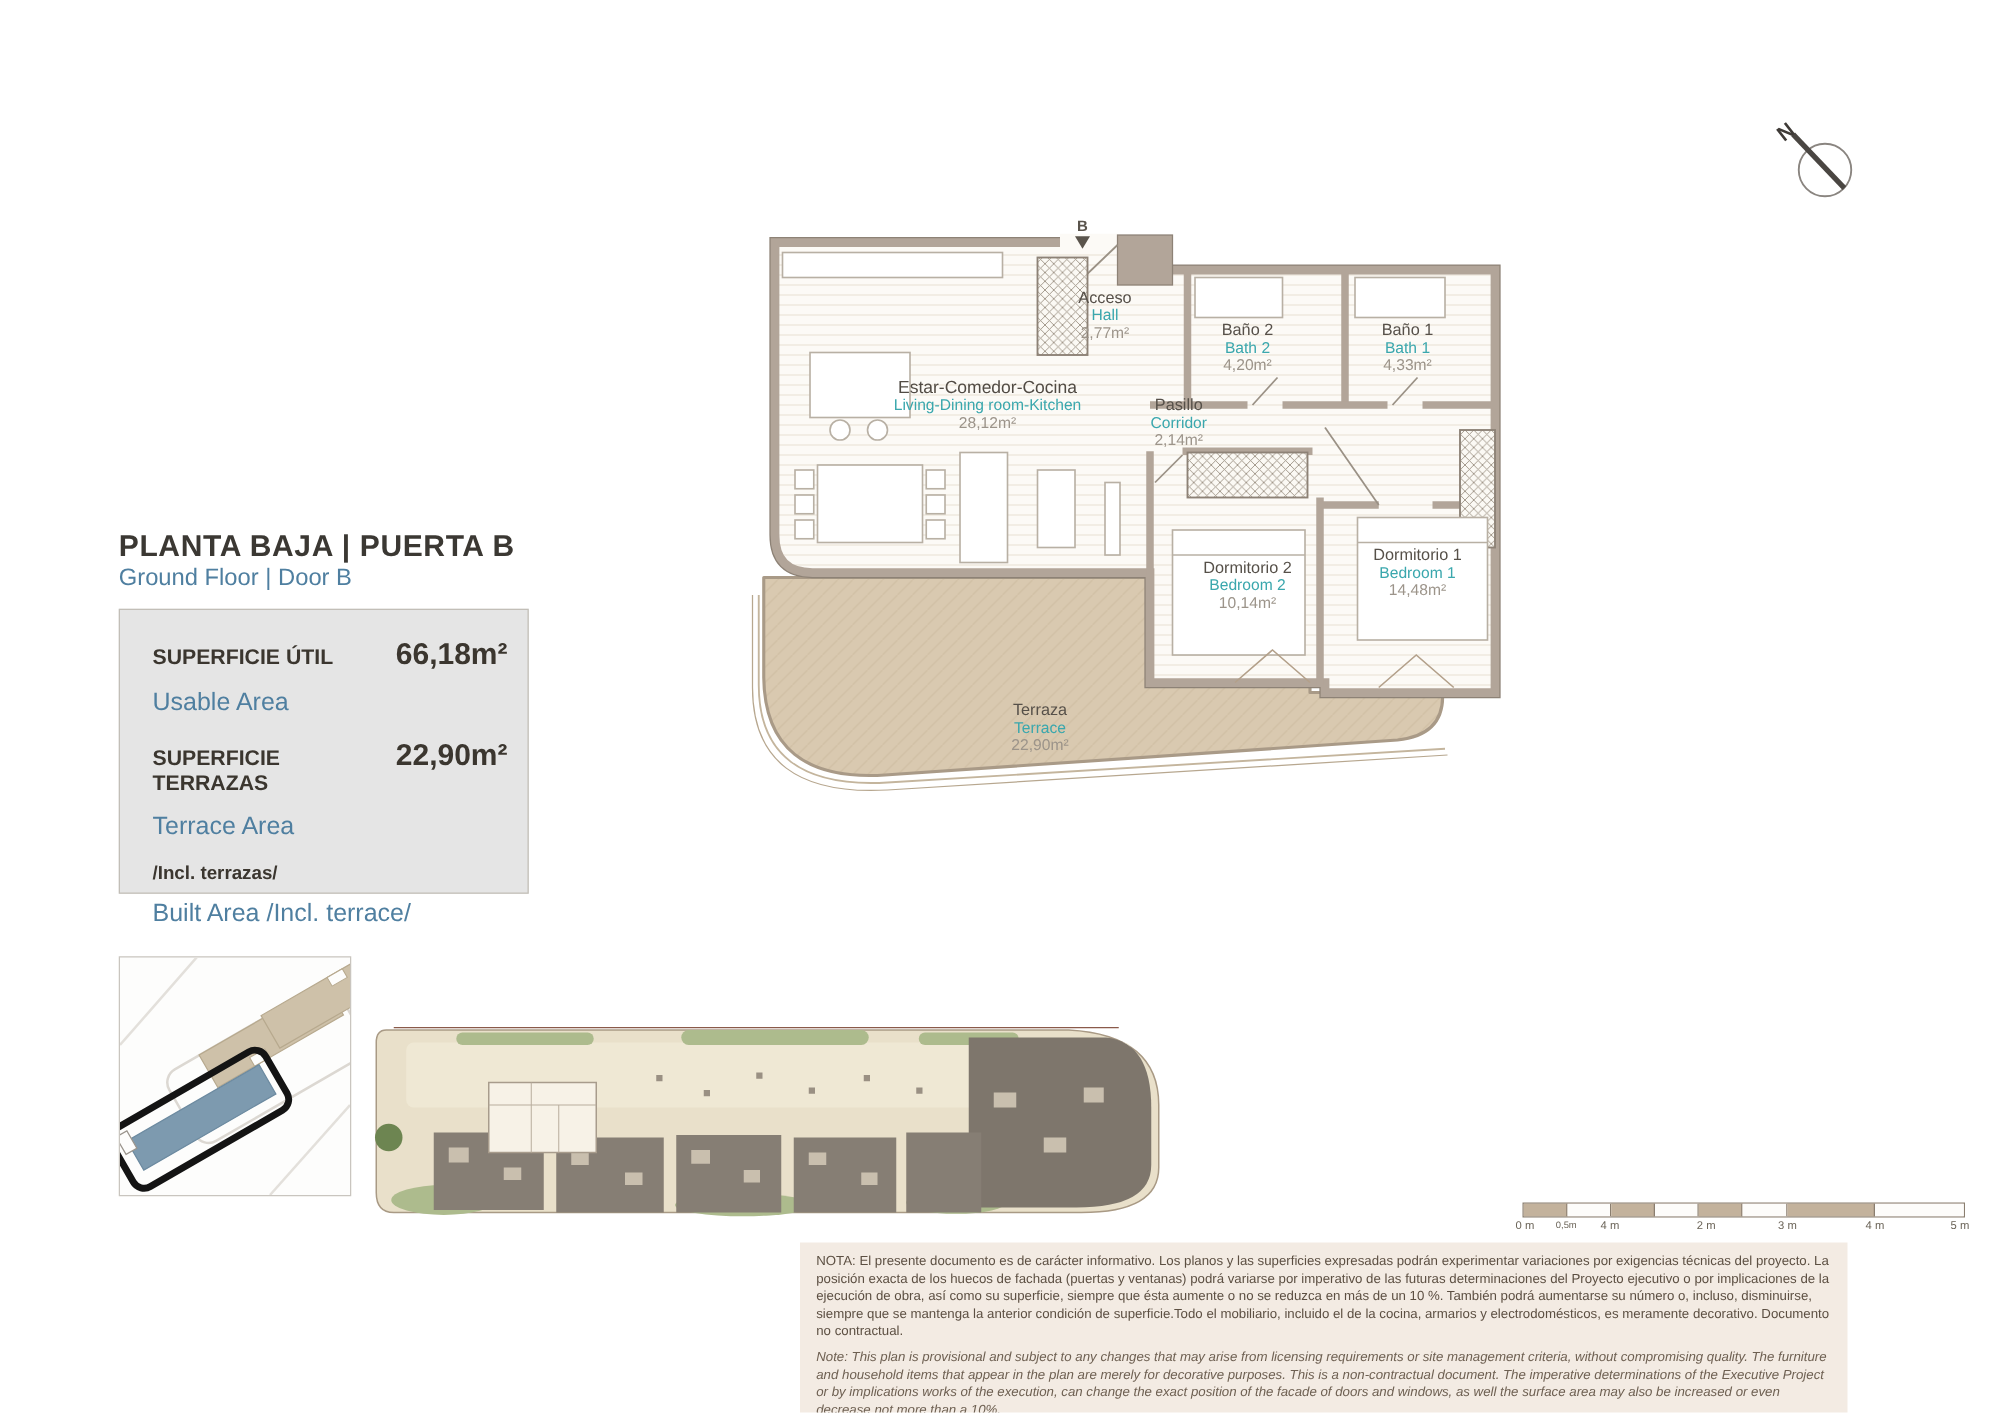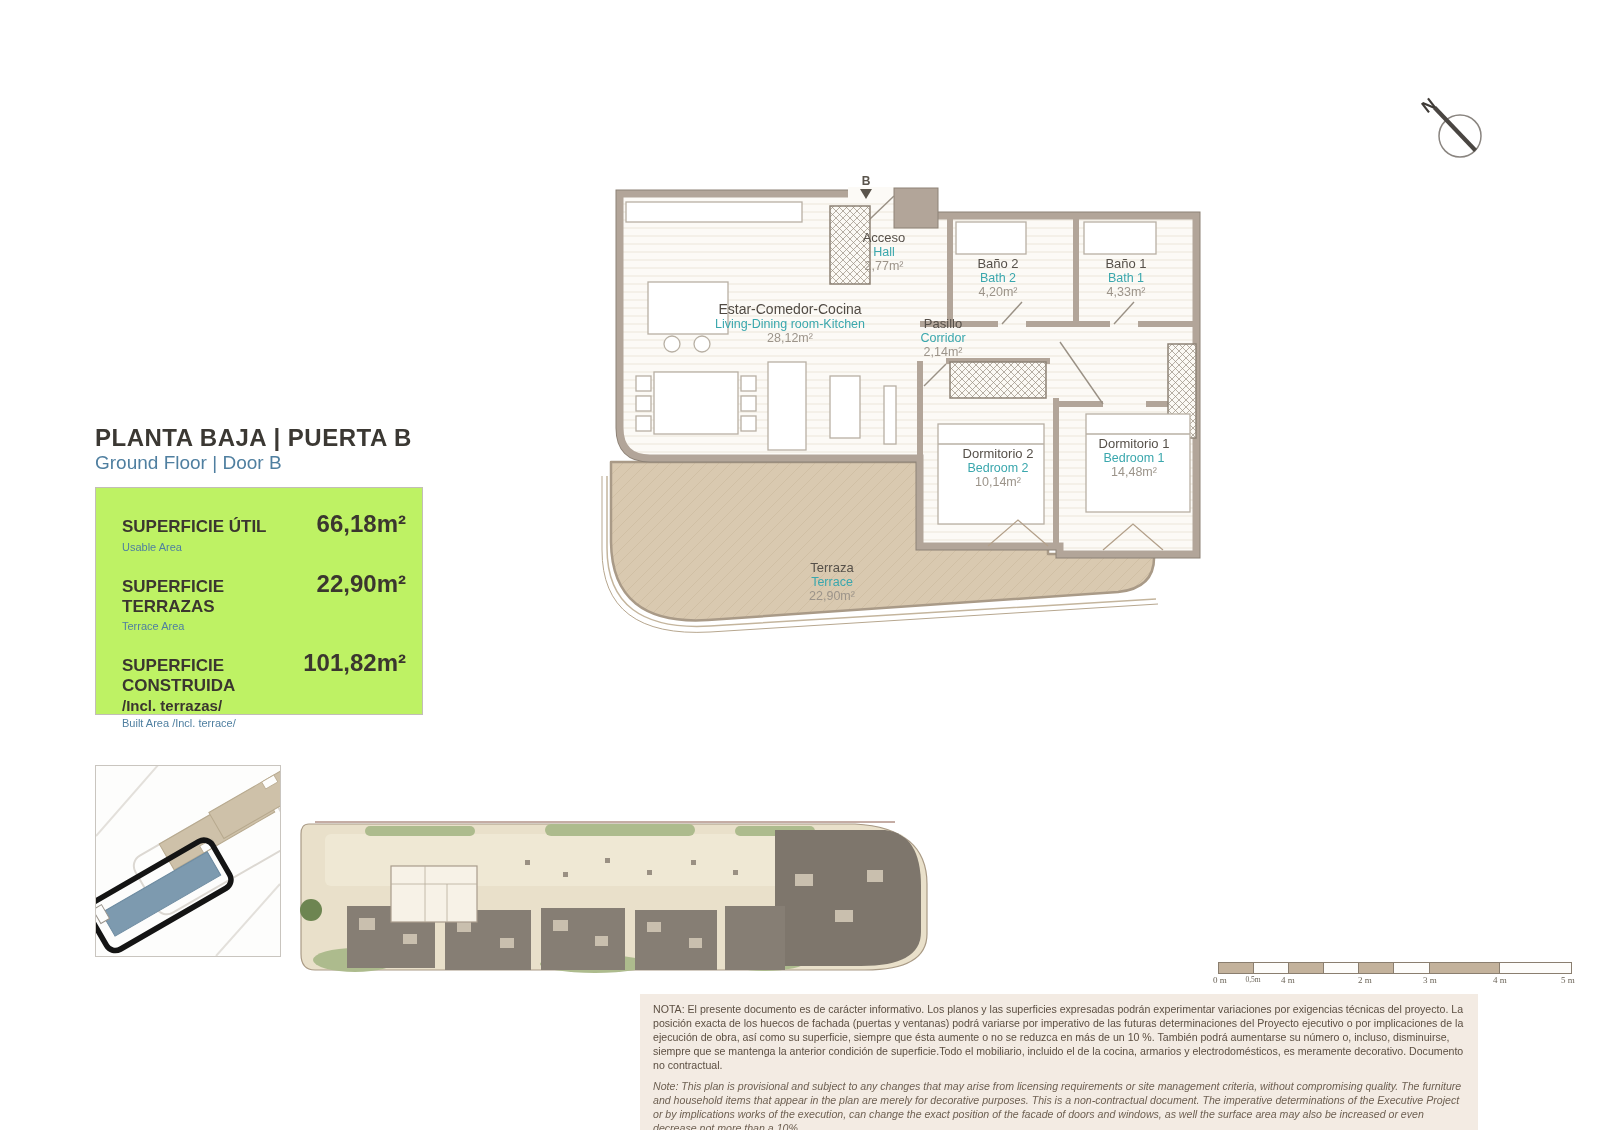--- a/index.html
+++ b/index.html
@@ -7,27 +7,27 @@
     width:1600px;height:1130px;position:relative;background:#ffffff;
     font-family:"Liberation Sans", sans-serif;overflow:hidden;
   }
   .abs{position:absolute;}
 
   
   .title-es{left:95px;top:424px;font-size:24px;font-weight:bold;color:#3b3833;letter-spacing:.5px;}
   .title-en{left:95px;top:452px;font-size:19px;color:#4f7fa0;}
 
   
-  .areas-box{left:95px;top:487px;width:328px;height:228px;border:1px solid #c2beb7;background:#bef264;box-sizing:border-box;padding:22px 16px 0 26px;}
+  .areas-box{left:95px;top:487px;width:328px;height:228px;border:1px solid #c2beb7;background:#e5e5e5;box-sizing:border-box;padding:22px 16px 0 26px;}
   .area-row{margin-bottom:17px;}
   .area-line{display:flex;justify-content:space-between;align-items:baseline;}
   .area-label-es{font-size:17px;font-weight:bold;color:#3b362f;}
   .area-value{font-size:24px;font-weight:bold;color:#3b362f;white-space:nowrap;}
   .area-label-es2{font-size:15px;font-weight:bold;color:#3b362f;margin-top:1px;}
-  .area-label-en{font-size:11px;color:#4f7fa0;margin-top:3px;}
+  .area-label-en{font-size:20px;color:#4f7fa0;margin-top:13px;}
 
   
   .plan-wrap{left:598px;top:176px;width:622px;height:492px;}
   svg text{font-family:"Liberation Sans", sans-serif;}
   .rl-es{fill:#565049;font-size:13px;}
   .rl-es-big{fill:#514b44;font-size:14px;}
   .rl-en{fill:#3aa7ad;font-size:12.5px;}
   .rl-ar{fill:#9c948a;font-size:12.5px;}
   .bmark{fill:#5a544c;font-size:12px;font-weight:bold;}
 
@@ -40,21 +40,21 @@
   
   .overview{left:295px;top:814px;width:636px;height:160px;}
 
   
   .scalebar{left:1218px;top:962px;width:354px;height:26px;}
   .sb-track{position:absolute;left:0;top:0;height:10px;width:352px;border:1px solid #8a7e6f;display:flex;box-sizing:content-box;background:#fff;}
   .sb-seg{height:100%;box-sizing:border-box;border-right:1px solid #8a7e6f;}
   .sb-seg:last-child{border-right:none;}
   .sb-tan{background:#c3b29c;}
   .sb-white{background:#fdfcfa;}
-  .sb-label{position:absolute;top:13px;font-size:9px;color:#6b6458;transform:translateX(-50%);white-space:nowrap;font-family:Liberation Serif, serif;}
+  .sb-label{position:absolute;top:13px;font-size:9px;color:#6b6458;transform:translateX(-50%);white-space:nowrap;}
   .sb-label.small{font-size:7.5px;}
 
   
   .note{left:640px;top:994px;width:838px;box-sizing:border-box;background:#f3ebe3;padding:9px 13px 6px 13px;}
   .note-es{font-size:10.6px;line-height:1.32;color:#5c4f42;margin:0 0 7px 0;}
   .note-en{font-size:10.6px;line-height:1.32;color:#6e6052;font-style:italic;margin:0;}
 </style>
 </head>
 <body>
 
@@ -70,24 +70,20 @@
     <div class="area-label-en">Usable Area</div>
   </div>
   <div class="area-row">
     <div class="area-line">
       <span class="area-label-es">SUPERFICIE TERRAZAS</span>
       <span class="area-value">22,90m²</span>
     </div>
     <div class="area-label-en">Terrace Area</div>
   </div>
   <div class="area-row">
-    <div class="area-line">
-      <span class="area-label-es">SUPERFICIE CONSTRUIDA</span>
-      <span class="area-value">101,82m²</span>
-    </div>
     <div class="area-label-es2">/Incl. terrazas/</div>
     <div class="area-label-en">Built Area /Incl. terrace/</div>
   </div>
 </div>
 
 <svg class="abs plan-wrap" viewBox="0 0 622 492">
   <defs>
     <pattern id="floorlines" width="8" height="8" patternUnits="userSpaceOnUse">
       <rect width="8" height="8" fill="#fcfaf6"></rect>
       <path d="M0 4 H8" stroke="#ece6da" stroke-width="1"></path>

